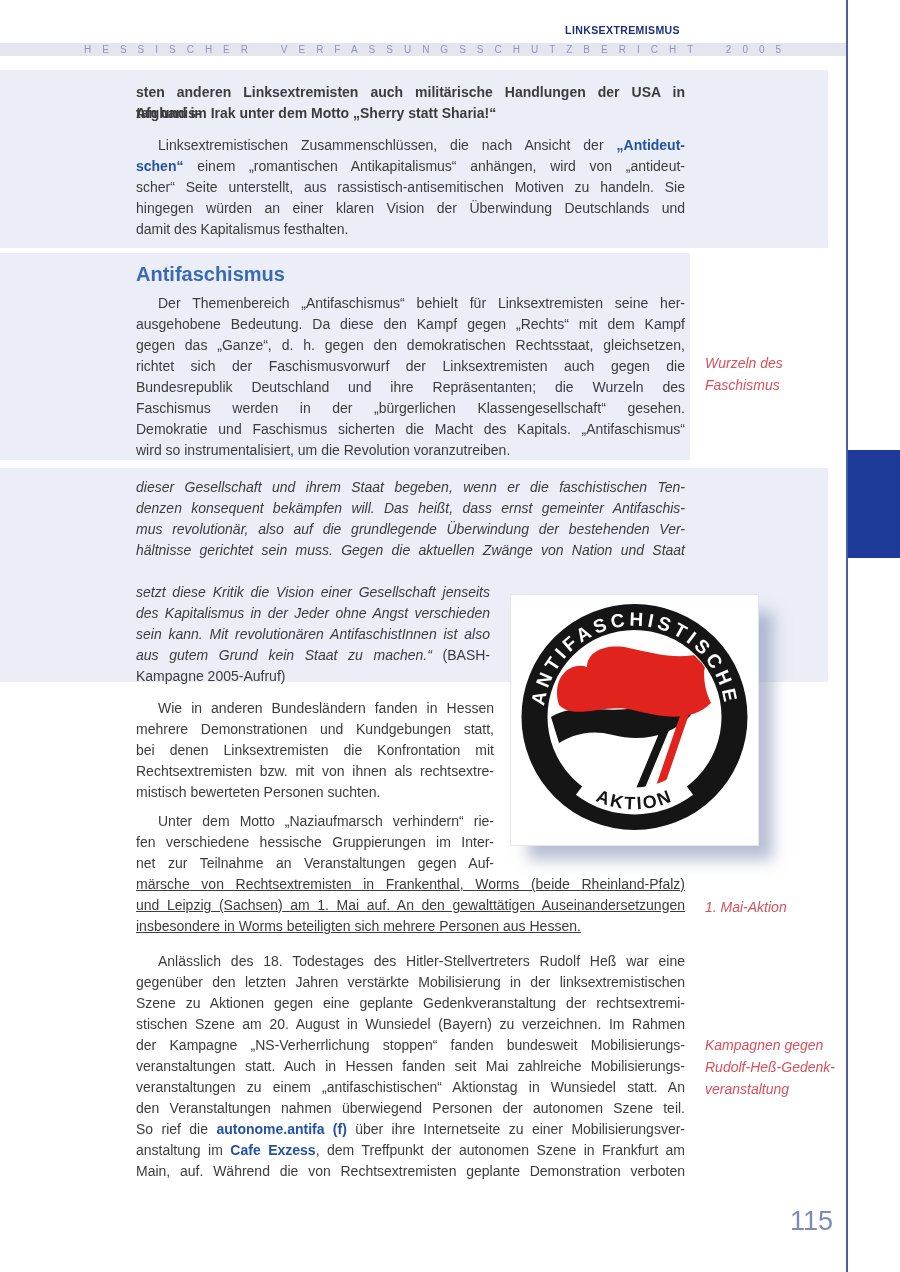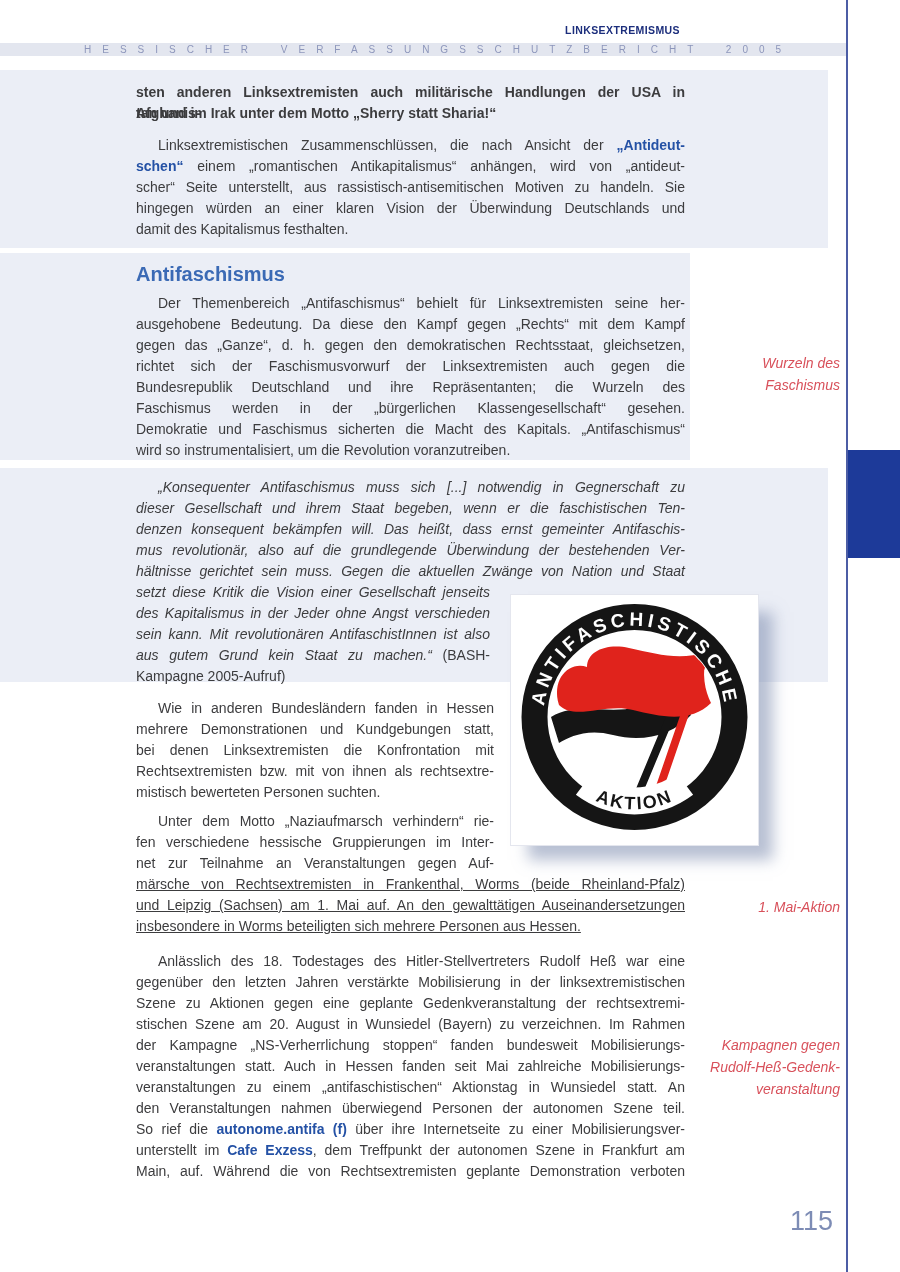--- a/index.html
+++ b/index.html
@@ -38,21 +38,21 @@
   #p3{left:136px;top:293px;width:549px;}
   #q1{left:136px;top:477px;width:549px;}
   #q2{left:136px;top:582px;width:354px;}
   #p4{left:136px;top:698px;width:358px;}
   #p5{left:136px;top:811px;width:358px;}
   #p6{left:136px;top:874px;width:549px;text-decoration:underline;}
   #p7{left:136px;top:951px;width:549px;}
 
   
   .note{position:absolute;left:705px;width:135px;font-size:14px;font-style:italic;
-        color:#d8505a;line-height:22px;text-align:right;}
+        color:#d8505a;line-height:22px;}
   #n1{top:352px;} #n2{top:896px;} #n3{top:1034px;}
 
   
   .photo{position:absolute;left:510px;top:594px;width:247px;height:250px;background:#fff;
          border:1px solid #e4e6ee;box-shadow:16px 16px 14px -2px rgba(125,140,175,0.55);}
   .photo svg{display:block;}
 
   
   .pagenum{position:absolute;left:700px;top:1206px;width:133px;text-align:right;
            font-size:27px;color:#7d8cb5;}
@@ -92,21 +92,20 @@
       <div class="ln"><span>ausgehobene Bedeutung. Da diese den Kampf gegen „Rechts“ mit dem Kampf</span></div>
       <div class="ln"><span>gegen das „Ganze“, d. h. gegen den demokratischen Rechtsstaat, gleichsetzen,</span></div>
       <div class="ln"><span>richtet sich der Faschismusvorwurf der Linksextremisten auch gegen die</span></div>
       <div class="ln"><span>Bundesrepublik Deutschland und ihre Repräsentanten; die Wurzeln des</span></div>
       <div class="ln"><span>Faschismus werden in der „bürgerlichen Klassengesellschaft“ gesehen.</span></div>
       <div class="ln"><span>Demokratie und Faschismus sicherten die Macht des Kapitals. „Antifaschismus“</span></div>
       <div class="ln last"><span>wird so instrumentalisiert, um die Revolution voranzutreiben.</span></div>
     </div>
 
   <div class="para italic" id="q1">
-      <div class="ln ind"><span>„Konsequenter Antifaschismus muss sich [...] notwendig in Gegnerschaft zu</span></div>
       <div class="ln"><span>dieser Gesellschaft und ihrem Staat begeben, wenn er die faschistischen Ten-</span></div>
       <div class="ln"><span>denzen konsequent bekämpfen will. Das heißt, dass ernst gemeinter Antifaschis-</span></div>
       <div class="ln"><span>mus revolutionär, also auf die grundlegende Überwindung der bestehenden Ver-</span></div>
       <div class="ln"><span>hältnisse gerichtet sein muss. Gegen die aktuellen Zwänge von Nation und Staat</span></div>
     </div>
   <div class="para italic" id="q2">
       <div class="ln"><span>setzt diese Kritik die Vision einer Gesellschaft jenseits</span></div>
       <div class="ln"><span>des Kapitalismus in der Jeder ohne Angst verschieden</span></div>
       <div class="ln"><span>sein kann. Mit revolutionären AntifaschistInnen ist also</span></div>
       <div class="ln"><span>aus gutem Grund kein Staat zu machen.“ </span><span class="rm">(BASH-</span></div>
@@ -133,21 +132,21 @@
   <div class="para" id="p7">
       <div class="ln ind"><span>Anlässlich des 18. Todestages des Hitler-Stellvertreters Rudolf Heß war eine</span></div>
       <div class="ln"><span>gegenüber den letzten Jahren verstärkte Mobilisierung in der linksextremistischen</span></div>
       <div class="ln"><span>Szene zu Aktionen gegen eine geplante Gedenkveranstaltung der rechtsextremi-</span></div>
       <div class="ln"><span>stischen Szene am 20. August in Wunsiedel (Bayern) zu verzeichnen. Im Rahmen</span></div>
       <div class="ln"><span>der Kampagne „NS-Verherrlichung stoppen“ fanden bundesweit Mobilisierungs-</span></div>
       <div class="ln"><span>veranstaltungen statt. Auch in Hessen fanden seit Mai zahlreiche Mobilisierungs-</span></div>
       <div class="ln"><span>veranstaltungen zu einem „antifaschistischen“ Aktionstag in Wunsiedel statt. An</span></div>
       <div class="ln"><span>den Veranstaltungen nahmen überwiegend Personen der autonomen Szene teil.</span></div>
       <div class="ln"><span>So rief die </span><span class="hl">autonome.antifa (f)</span><span> über ihre Internetseite zu einer Mobilisierungsver-</span></div>
-      <div class="ln"><span>unterstellt im </span><span class="hl">Cafe Exzess</span><span>, dem Treffpunkt der autonomen Szene in Frankfurt am</span></div>
+      <div class="ln"><span>anstaltung im </span><span class="hl">Cafe Exzess</span><span>, dem Treffpunkt der autonomen Szene in Frankfurt am</span></div>
       <div class="ln"><span>Main, auf. Während die von Rechtsextremisten geplante Demonstration verboten</span></div>
     </div>
 
   <div class="note" id="n1">
     <div>Wurzeln des</div>
     <div>Faschismus</div>
   </div>
   <div class="note" id="n2">
     <div>1. Mai-Aktion</div>
   </div>

